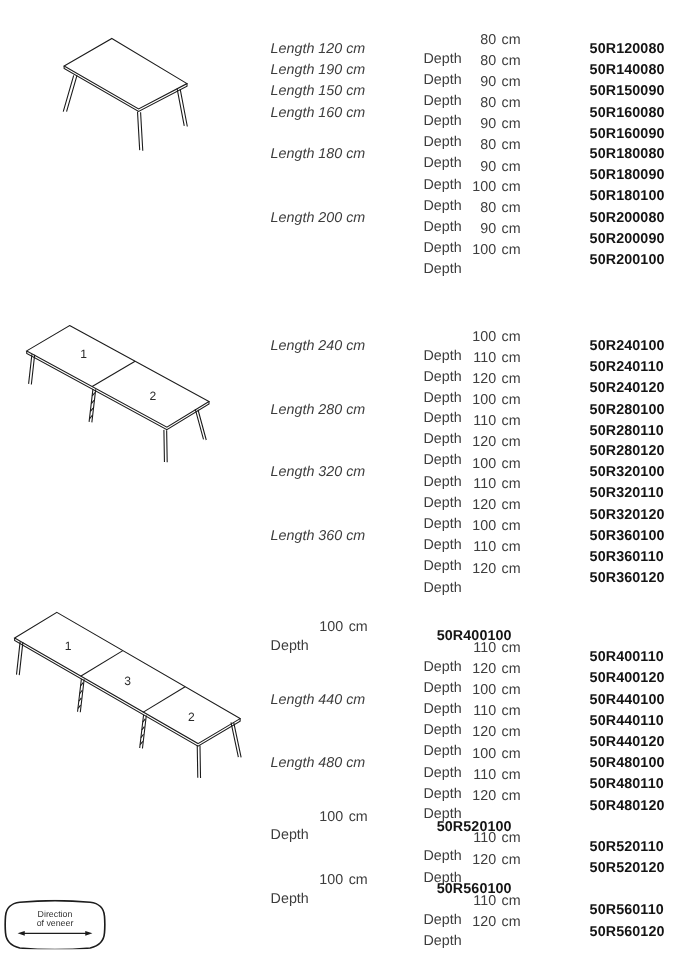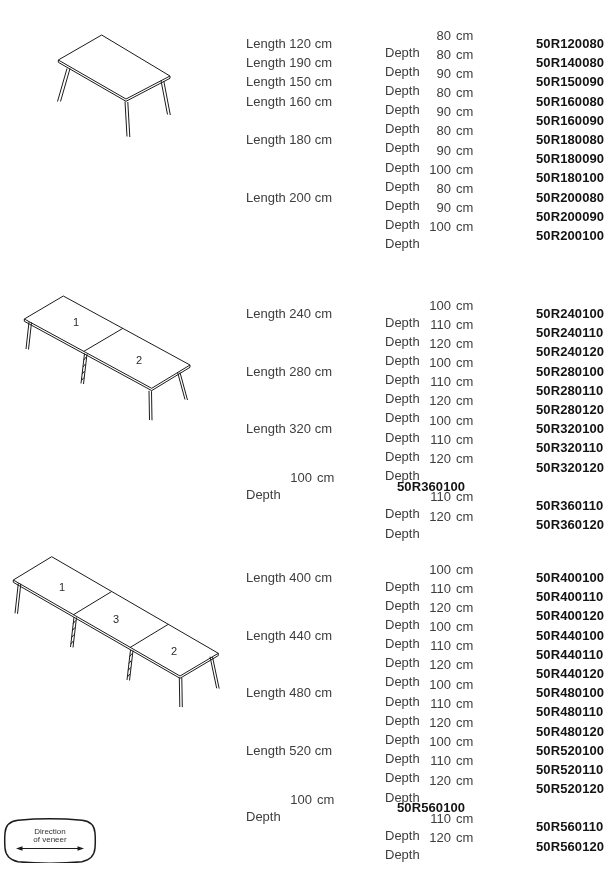--- a/index.html
+++ b/index.html
@@ -7,21 +7,21 @@
     position:relative;width:615px;height:873px;background:#fff;overflow:hidden;
     font-family:"Liberation Sans",sans-serif;color:#3d3d3d;
   }
   .drawing{position:absolute;}
   .drawing svg{display:block;}
   .spec-table{position:absolute;left:246px;}
   #table-1{top:34px;}
   #table-2{top:304px;}
   #table-3{top:568px;}
   .spec-row{display:flex;height:19.2px;align-items:center;font-size:13px;line-height:19.2px;}
-  .col-length{width:139px;white-space:nowrap;}
+  .col-length{width:139px;white-space:nowrap;font-style:italic;}
   .col-depth{width:133px;display:flex;white-space:nowrap;}
   .d-label{width:39px;margin-top:17px;}
   .d-num{width:27px;text-align:right;}
   .d-unit{margin-left:5px;}
   .col-code{font-weight:700;color:#141414;white-space:nowrap;letter-spacing:0.1px;margin-left:18px;}
   #drawing-1{left:50px;top:32px;}
   #drawing-2{left:18px;top:292px;}
   #drawing-3{left:8px;top:552px;}
   #veneer-badge{position:absolute;left:3px;top:818px;text-decoration:underline;}
   .seg-label{font-family:"Liberation Sans",sans-serif;font-size:11px;fill:#2a2a2a;}
@@ -267,20 +267,21 @@
       <div class="spec-row">
         <div class="col-length"></div>
         <div class="col-depth">
           <span class="d-label">Depth</span>
           <span class="d-num">120</span>
           <span class="d-unit">cm</span>
         </div>
         <div class="col-code">50R320120</div>
       </div>
       <div class="spec-row">
+        <div class="col-length">Length 360 cm</div>
         <div class="col-depth">
           <span class="d-label">Depth</span>
           <span class="d-num">100</span>
           <span class="d-unit">cm</span>
         </div>
         <div class="col-code">50R360100</div>
       </div>
       <div class="spec-row">
         <div class="col-length"></div>
         <div class="col-depth">
@@ -295,21 +296,20 @@
         <div class="col-depth">
           <span class="d-label">Depth</span>
           <span class="d-num">120</span>
           <span class="d-unit">cm</span>
         </div>
         <div class="col-code">50R360120</div>
       </div>
     </div>
   <div class="spec-table" id="table-3">
       <div class="spec-row">
-        <div class="col-length">Length 400 cm</div>
         <div class="col-depth">
           <span class="d-label">Depth</span>
           <span class="d-num">100</span>
           <span class="d-unit">cm</span>
         </div>
         <div class="col-code">50R400100</div>
       </div>
       <div class="spec-row">
         <div class="col-length"></div>
         <div class="col-depth">
@@ -376,21 +376,20 @@
       <div class="spec-row">
         <div class="col-length"></div>
         <div class="col-depth">
           <span class="d-label">Depth</span>
           <span class="d-num">120</span>
           <span class="d-unit">cm</span>
         </div>
         <div class="col-code">50R480120</div>
       </div>
       <div class="spec-row">
-        <div class="col-length">Length 520 cm</div>
         <div class="col-depth">
           <span class="d-label">Depth</span>
           <span class="d-num">100</span>
           <span class="d-unit">cm</span>
         </div>
         <div class="col-code">50R520100</div>
       </div>
       <div class="spec-row">
         <div class="col-length"></div>
         <div class="col-depth">

